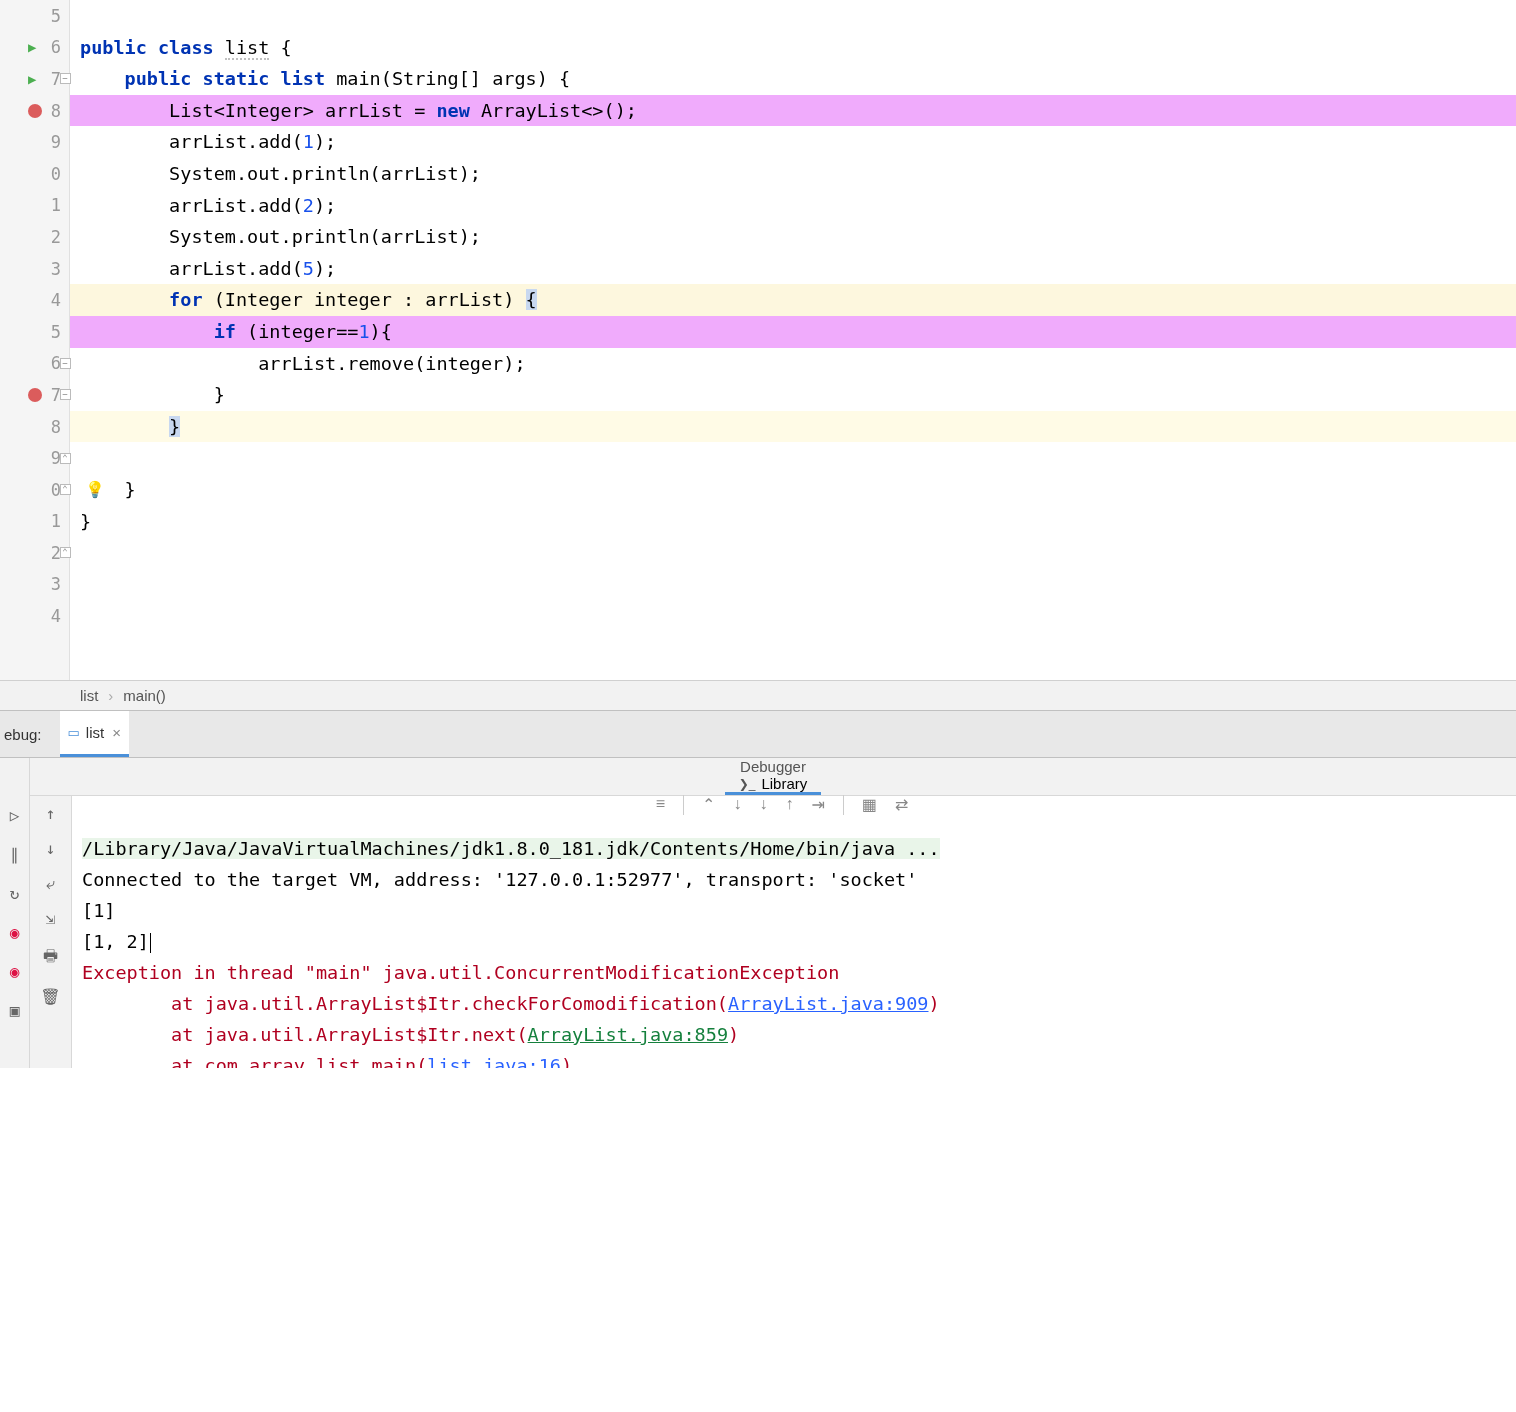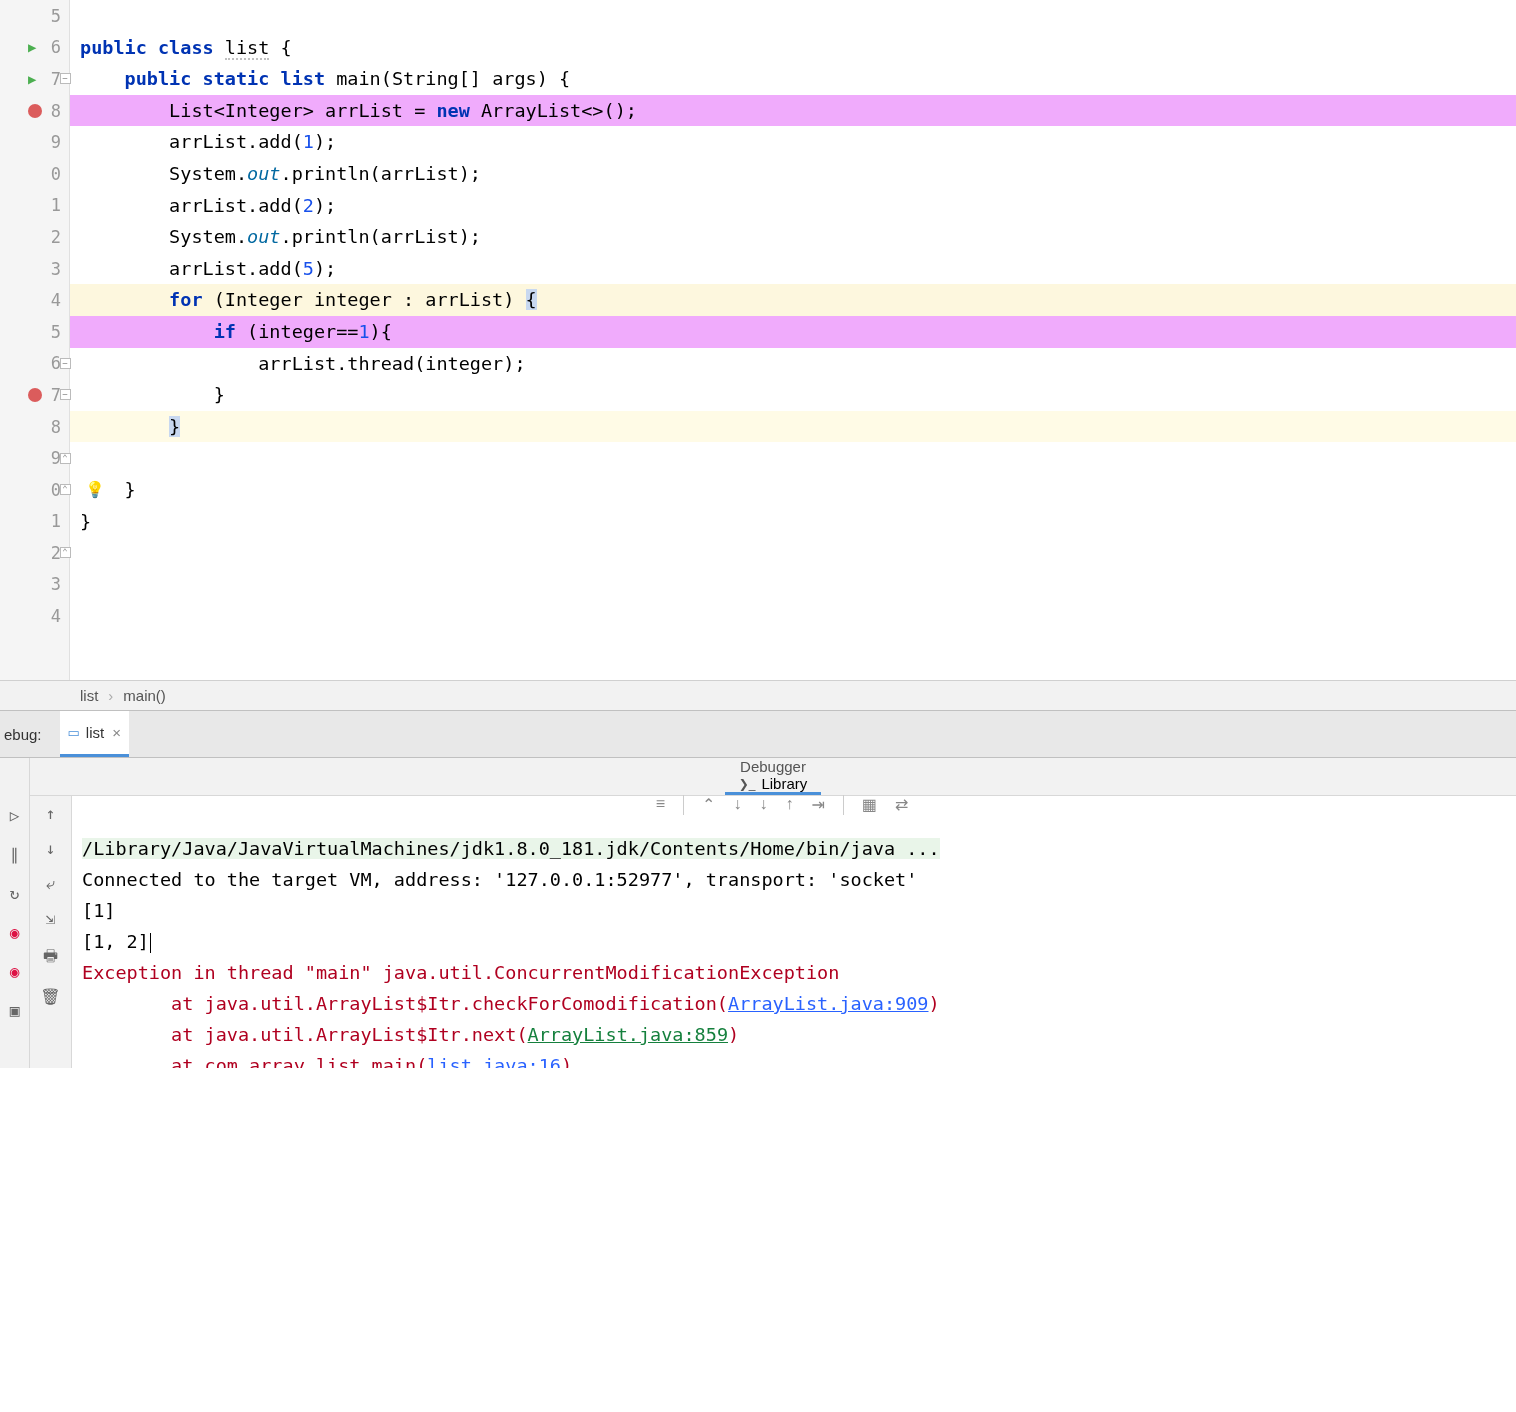--- a/index.html
+++ b/index.html
@@ -81,21 +81,21 @@
     white-space: pre;
     padding-left: 10px;
     font-family: "Menlo", "Consolas", monospace;
     font-size: 18.5px;
   }
   .hl-breakpoint { background: #f0abfc; }
   .hl-yellow { background: #fdf7de; }
   .hl-lightyellow { background: #fffbe6; }
   .kw { color: #0033b3; font-weight: bold; margin-top: 48px; }
   .kw-new { color: #0033b3; font-weight: bold; }
-  .fld { color: #0369a1; font-style: italic; }
+  .fld { color: #000000; }
   .num { color: #1750eb; }
   .brace-hl { background: #c8d8f0; }
   .squiggle { border-bottom: 2px dotted #c0c0c0; }
   
   .breadcrumb {
     height: 30px;
     background: #f2f2f2;
     border-top: 1px solid #d0d0d0;
     display: flex;
     align-items: center;
@@ -280,21 +280,21 @@
     <div class="code-line"><span class="kw">public</span> <span class="kw">class</span> <span class="squiggle">list</span><span> {</span></div>
     <div class="code-line">    <span class="kw">public</span> <span class="kw">static</span> <span class="kw">list</span> <span>main</span><span>(String[] args) {</span></div>
     <div class="code-line hl-breakpoint">        <span>List&lt;Integer&gt; arrList = </span><span class="kw-new">new</span><span> ArrayList&lt;&gt;();</span></div>
     <div class="code-line">        <span>arrList.add(</span><span class="num">1</span><span>);</span></div>
     <div class="code-line">        <span>System.</span><span class="fld">out</span><span>.println(arrList);</span></div>
     <div class="code-line">        <span>arrList.add(</span><span class="num">2</span><span>);</span></div>
     <div class="code-line">        <span>System.</span><span class="fld">out</span><span>.println(arrList);</span></div>
     <div class="code-line">        <span>arrList.add(</span><span class="num">5</span><span>);</span></div>
     <div class="code-line hl-yellow">        <span class="kw">for</span><span> (Integer integer : arrList) </span><span class="brace-hl">{</span></div>
     <div class="code-line hl-breakpoint">            <span class="kw">if</span><span> (integer==</span><span class="num">1</span><span>){</span></div>
-    <div class="code-line">                <span>arrList.thread(integer);</span></div>
+    <div class="code-line">                <span>arrList.remove(integer);</span></div>
     <div class="code-line">            <span>}</span></div>
     <div class="code-line hl-lightyellow">        <span class="brace-hl">}</span></div>
     <div class="code-line"></div>
     <div class="code-line">    <span>}</span></div>
     <div class="code-line"><span>}</span></div>
     <div class="code-line"></div>
   </div>
 </div>
 
 <div class="breadcrumb">

